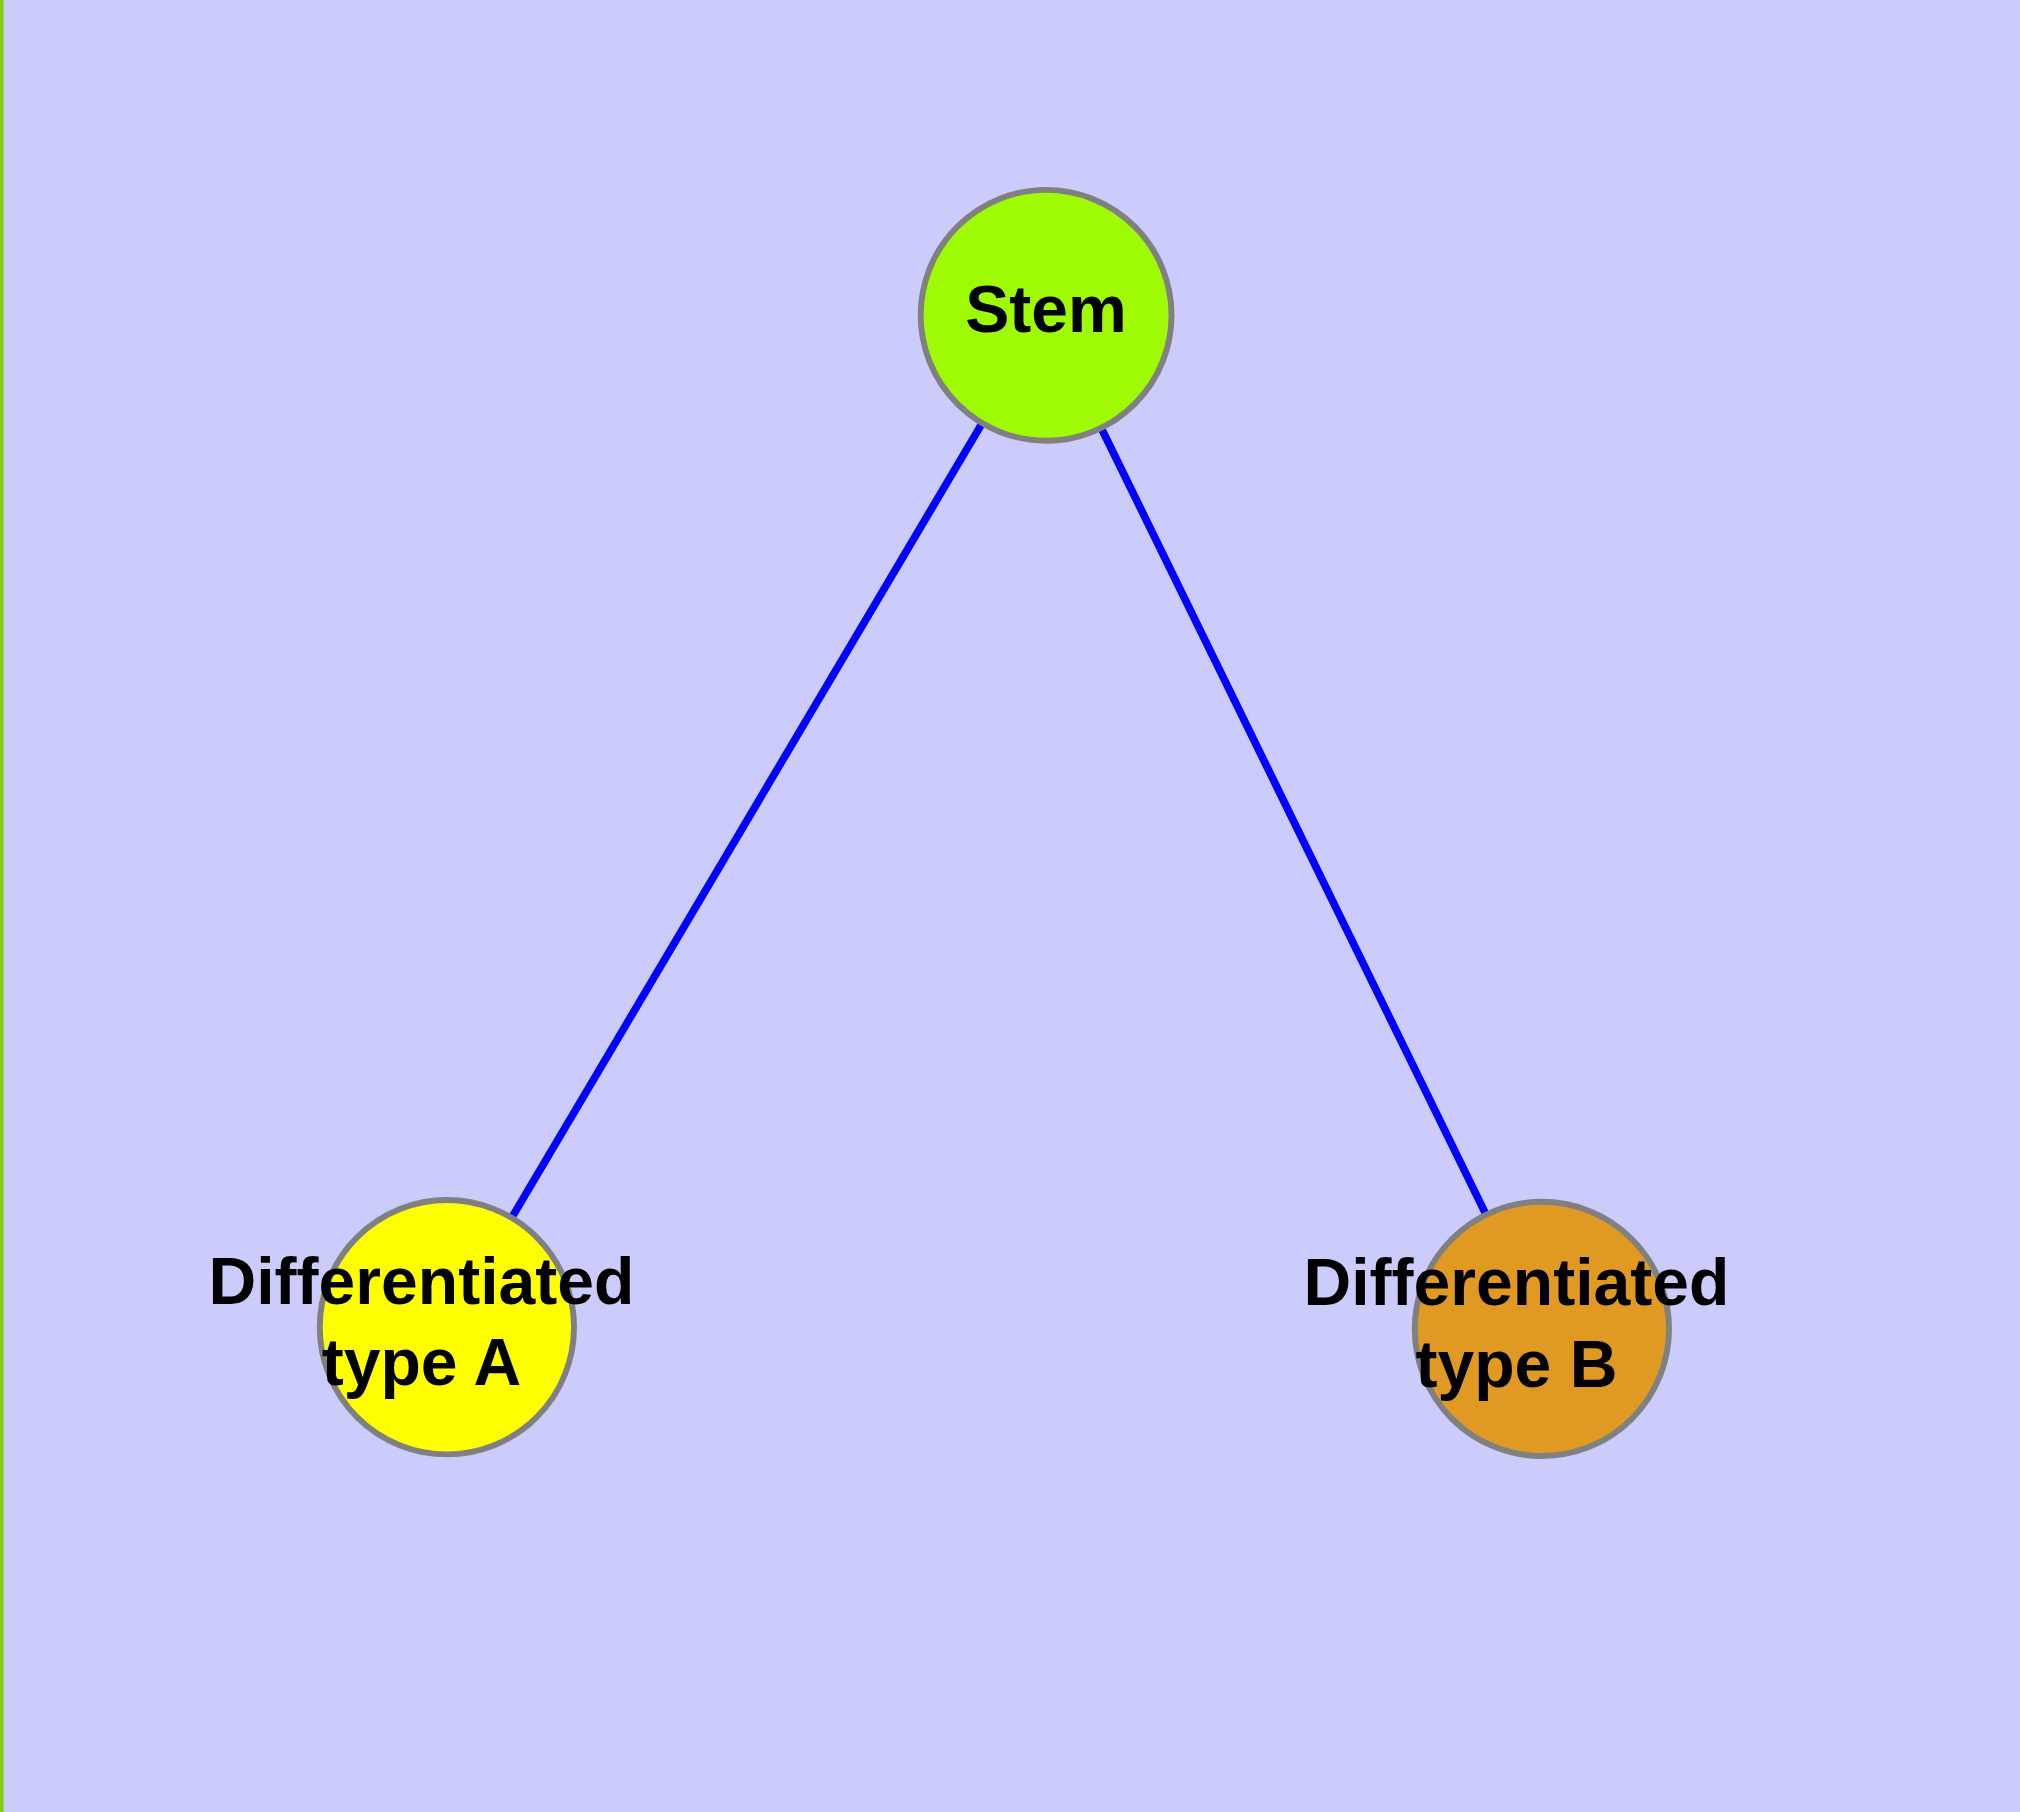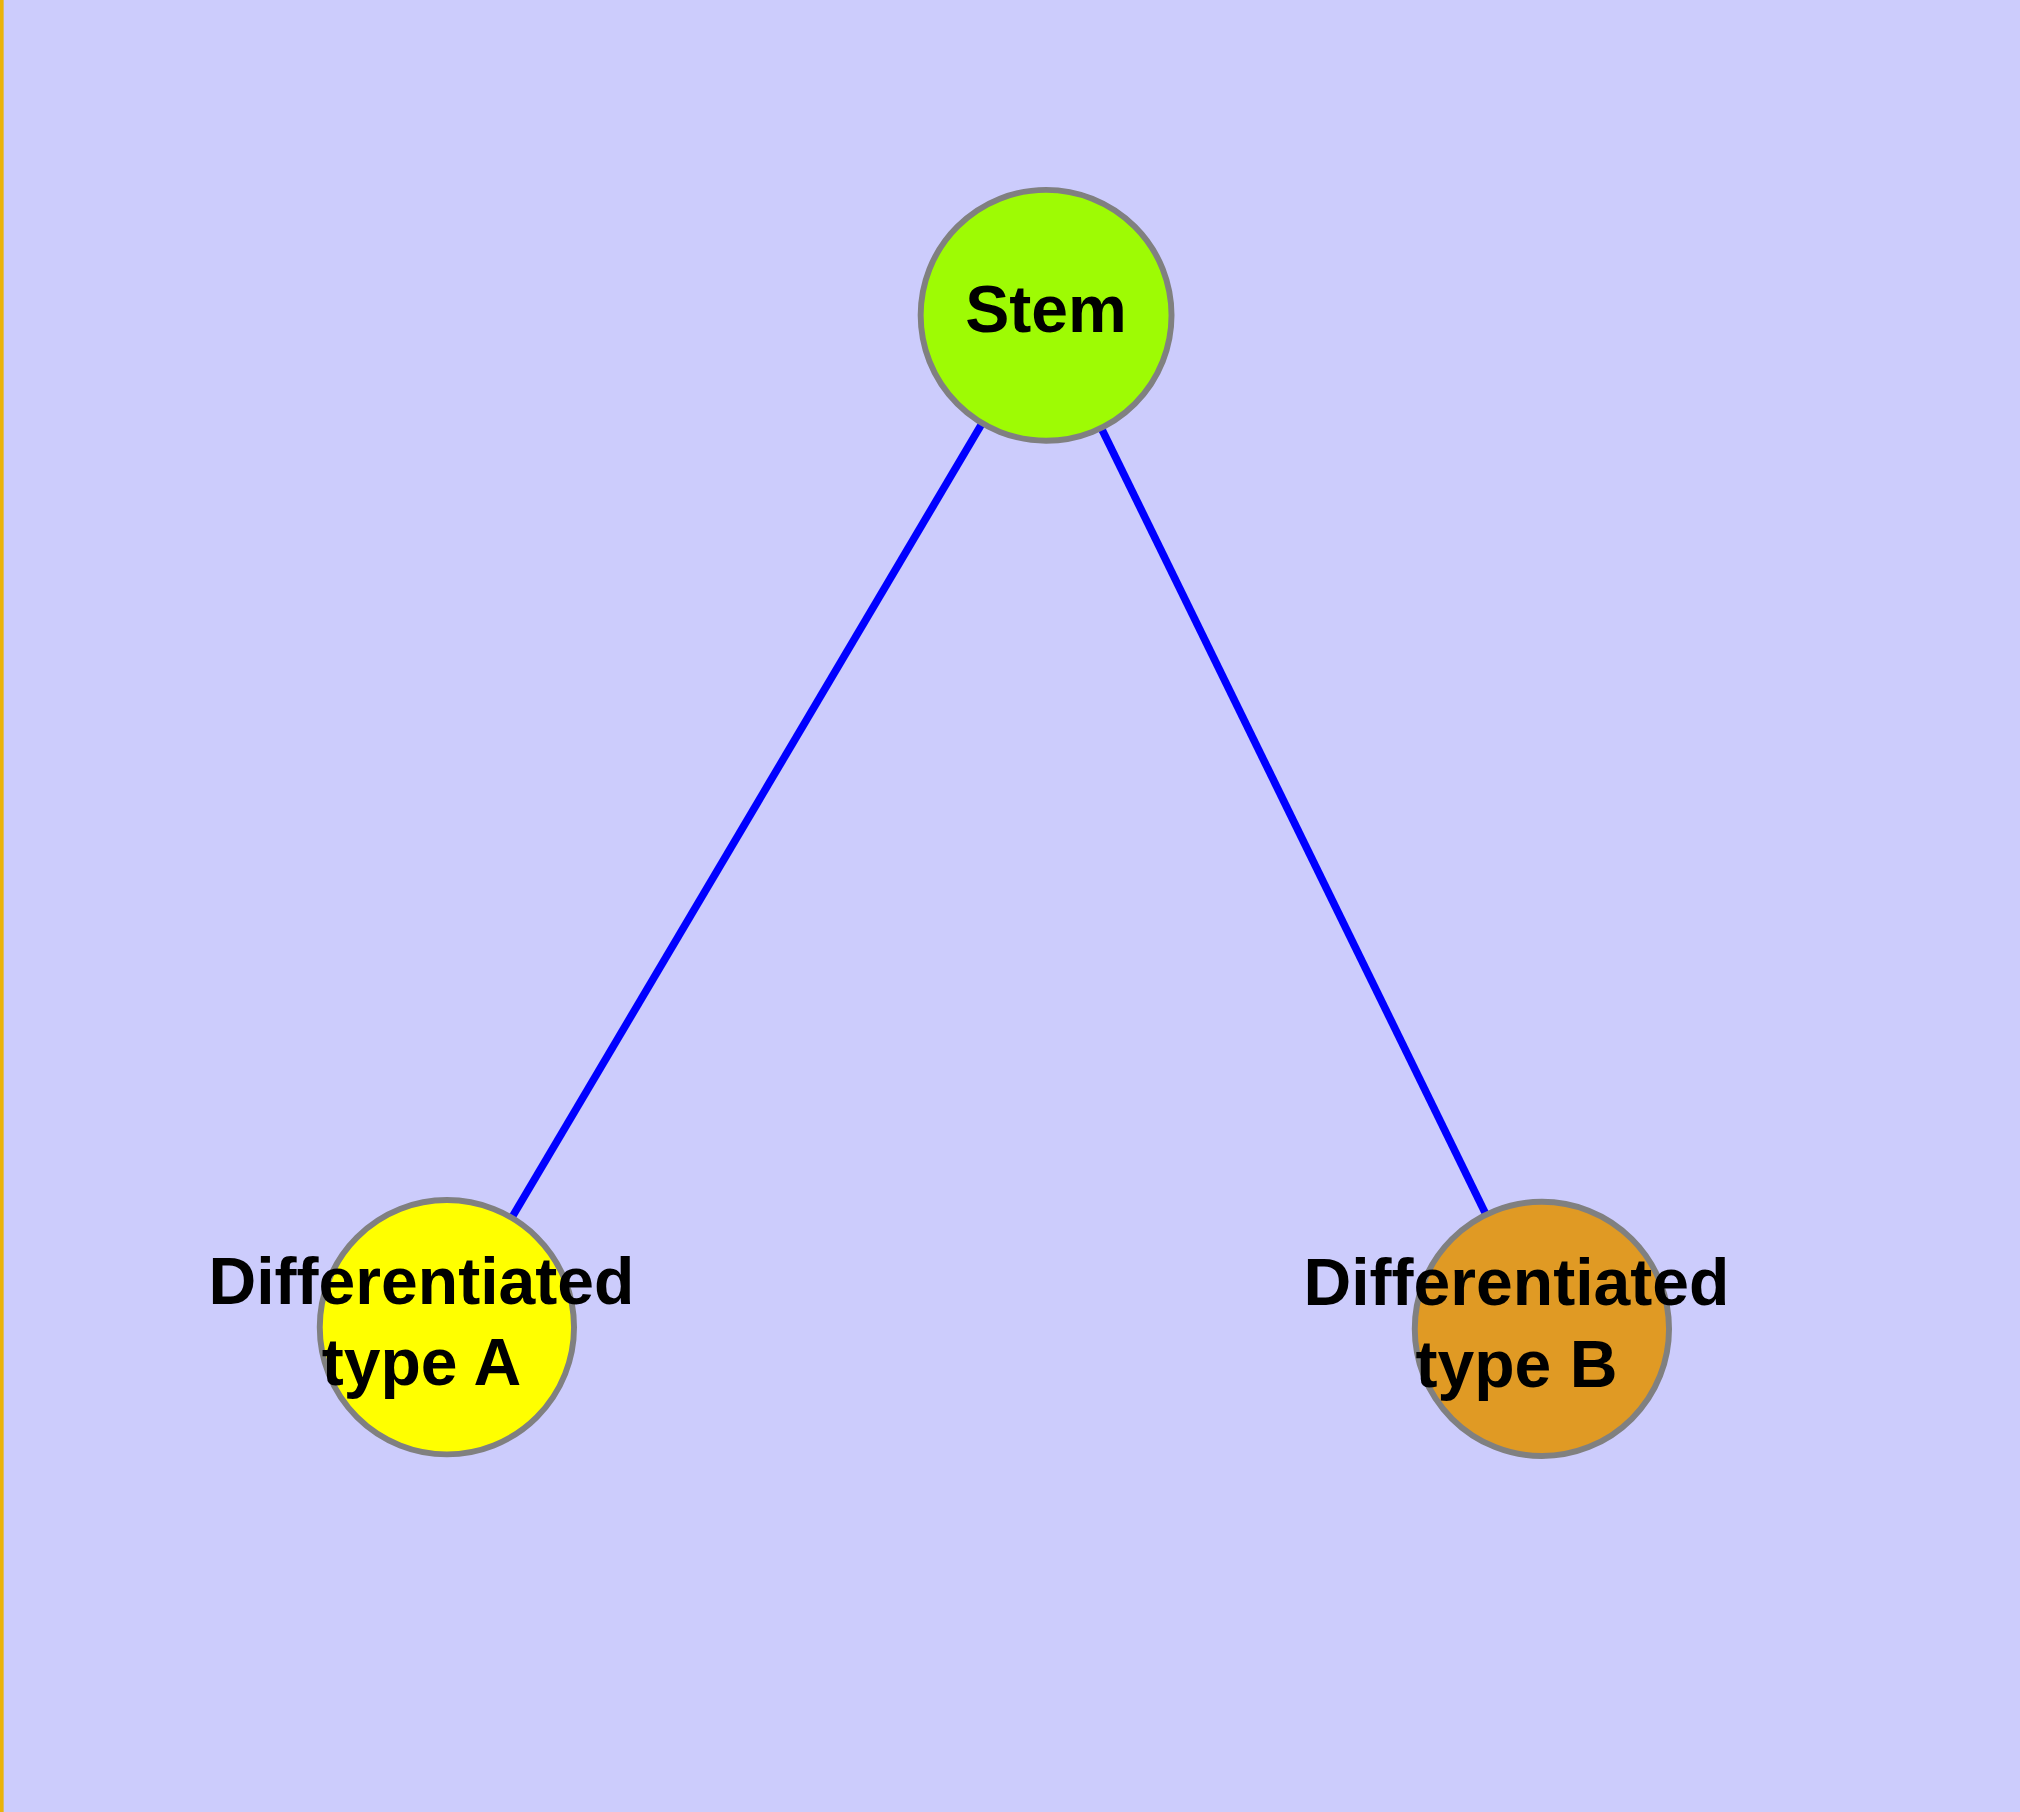--- a/index.html
+++ b/index.html
@@ -9,21 +9,21 @@
     background: #ffffff;
   }
   body {
     font-family: "Liberation Sans", sans-serif;
   }
   #canvas-wrap {
     position: relative;
     width: 2021px;
     height: 1812px;
     overflow: hidden;
-    background: #eab308;
+    background: #84cc16;
   }
   #graph-svg {
     position: absolute;
     left: 0;
     top: 0;
     width: 2021px;
     height: 1812px;
     display: block;
   }
   .node-circle {

